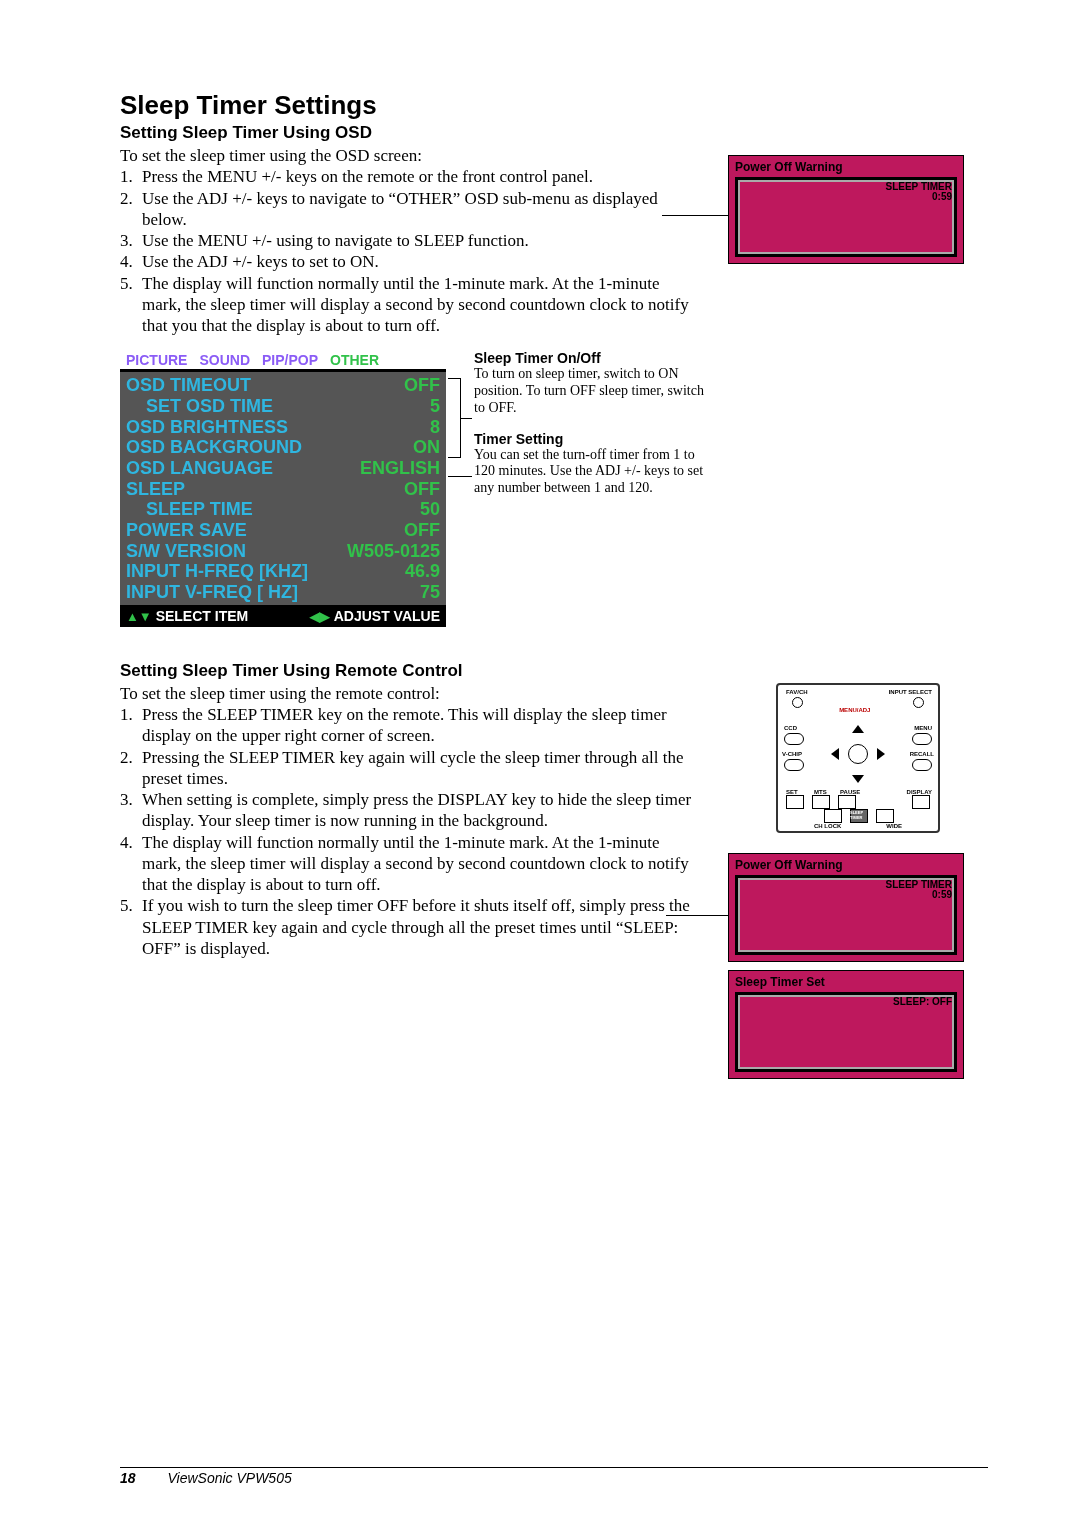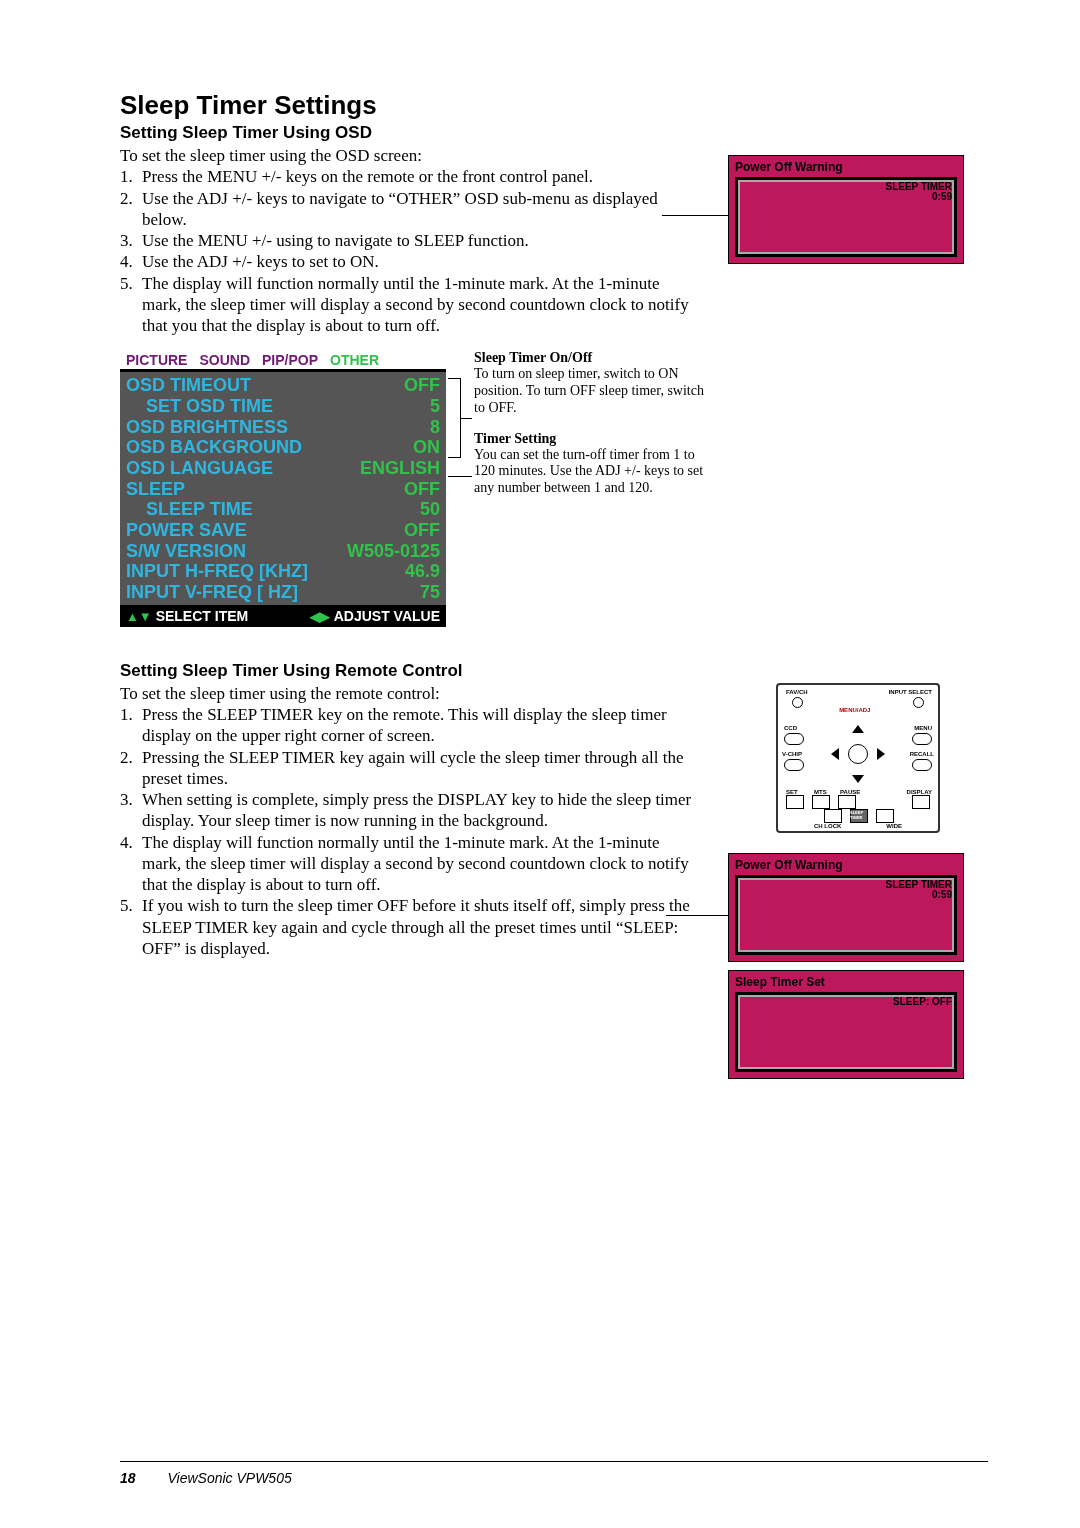--- a/index.html
+++ b/index.html
@@ -64,21 +64,21 @@
     font-family: Arial, Helvetica, sans-serif;
     font-weight: bold;
     font-size: 14px;
   }
   .osd-tabs {
     display: flex;
     gap: 12px;
     padding: 2px 6px 1px;
     border-bottom: 3px solid #000;
   }
-  .osd-tabs span { color: #701a75; }
+  .osd-tabs span { color: #8b5cf6; }
   .osd-tabs .active { color: #31c24a; }
   .osd-body {
     background: #555;
     padding: 3px 6px 2px;
   }
   .osd-row {
     display: flex;
     justify-content: space-between;
     color: #2fb6e0;
     font-size: 18px;
@@ -95,21 +95,21 @@
     font-size: 14px;
   }
   .arrows { color:#31c24a; font-size:13px; }
   .osd-notes {
     font-size: 14px;
     font-family: "Times New Roman", Times, serif;
     width: 230px;
     margin-left: 22px;
   }
   .osd-notes h3 {
-    font-family: Liberation Serif, serif;
+    font-family: Liberation Sans, sans-serif;
     font-size: 14px;
     font-weight: bold;
     margin: 0;
   }
   .osd-notes p { margin: 0 0 14px 0; line-height: 1.2; }
   
   .mini-tv {
     border: 1px solid #000;
     width: 236px;
     box-sizing: border-box;
@@ -194,21 +194,21 @@
     width:100%;
     padding: 0 92px 0 120px;
     box-sizing:border-box;
     font-family: Arial, Helvetica, sans-serif;
     font-size: 14px;
     font-style: italic;
   }
   .footer .pg { font-weight: bold; font-style: italic; margin-right: 28px; }
   .footer-line{
     border-top:1.5px solid #000;
-    padding-top:8px;
+    padding-top:2px;
   }
 </style>
 </head>
 <body>
 
 <div class="page">
   <h1>Sleep Timer Settings</h1>
 
   <h2>Setting Sleep Timer Using OSD</h2>
 

